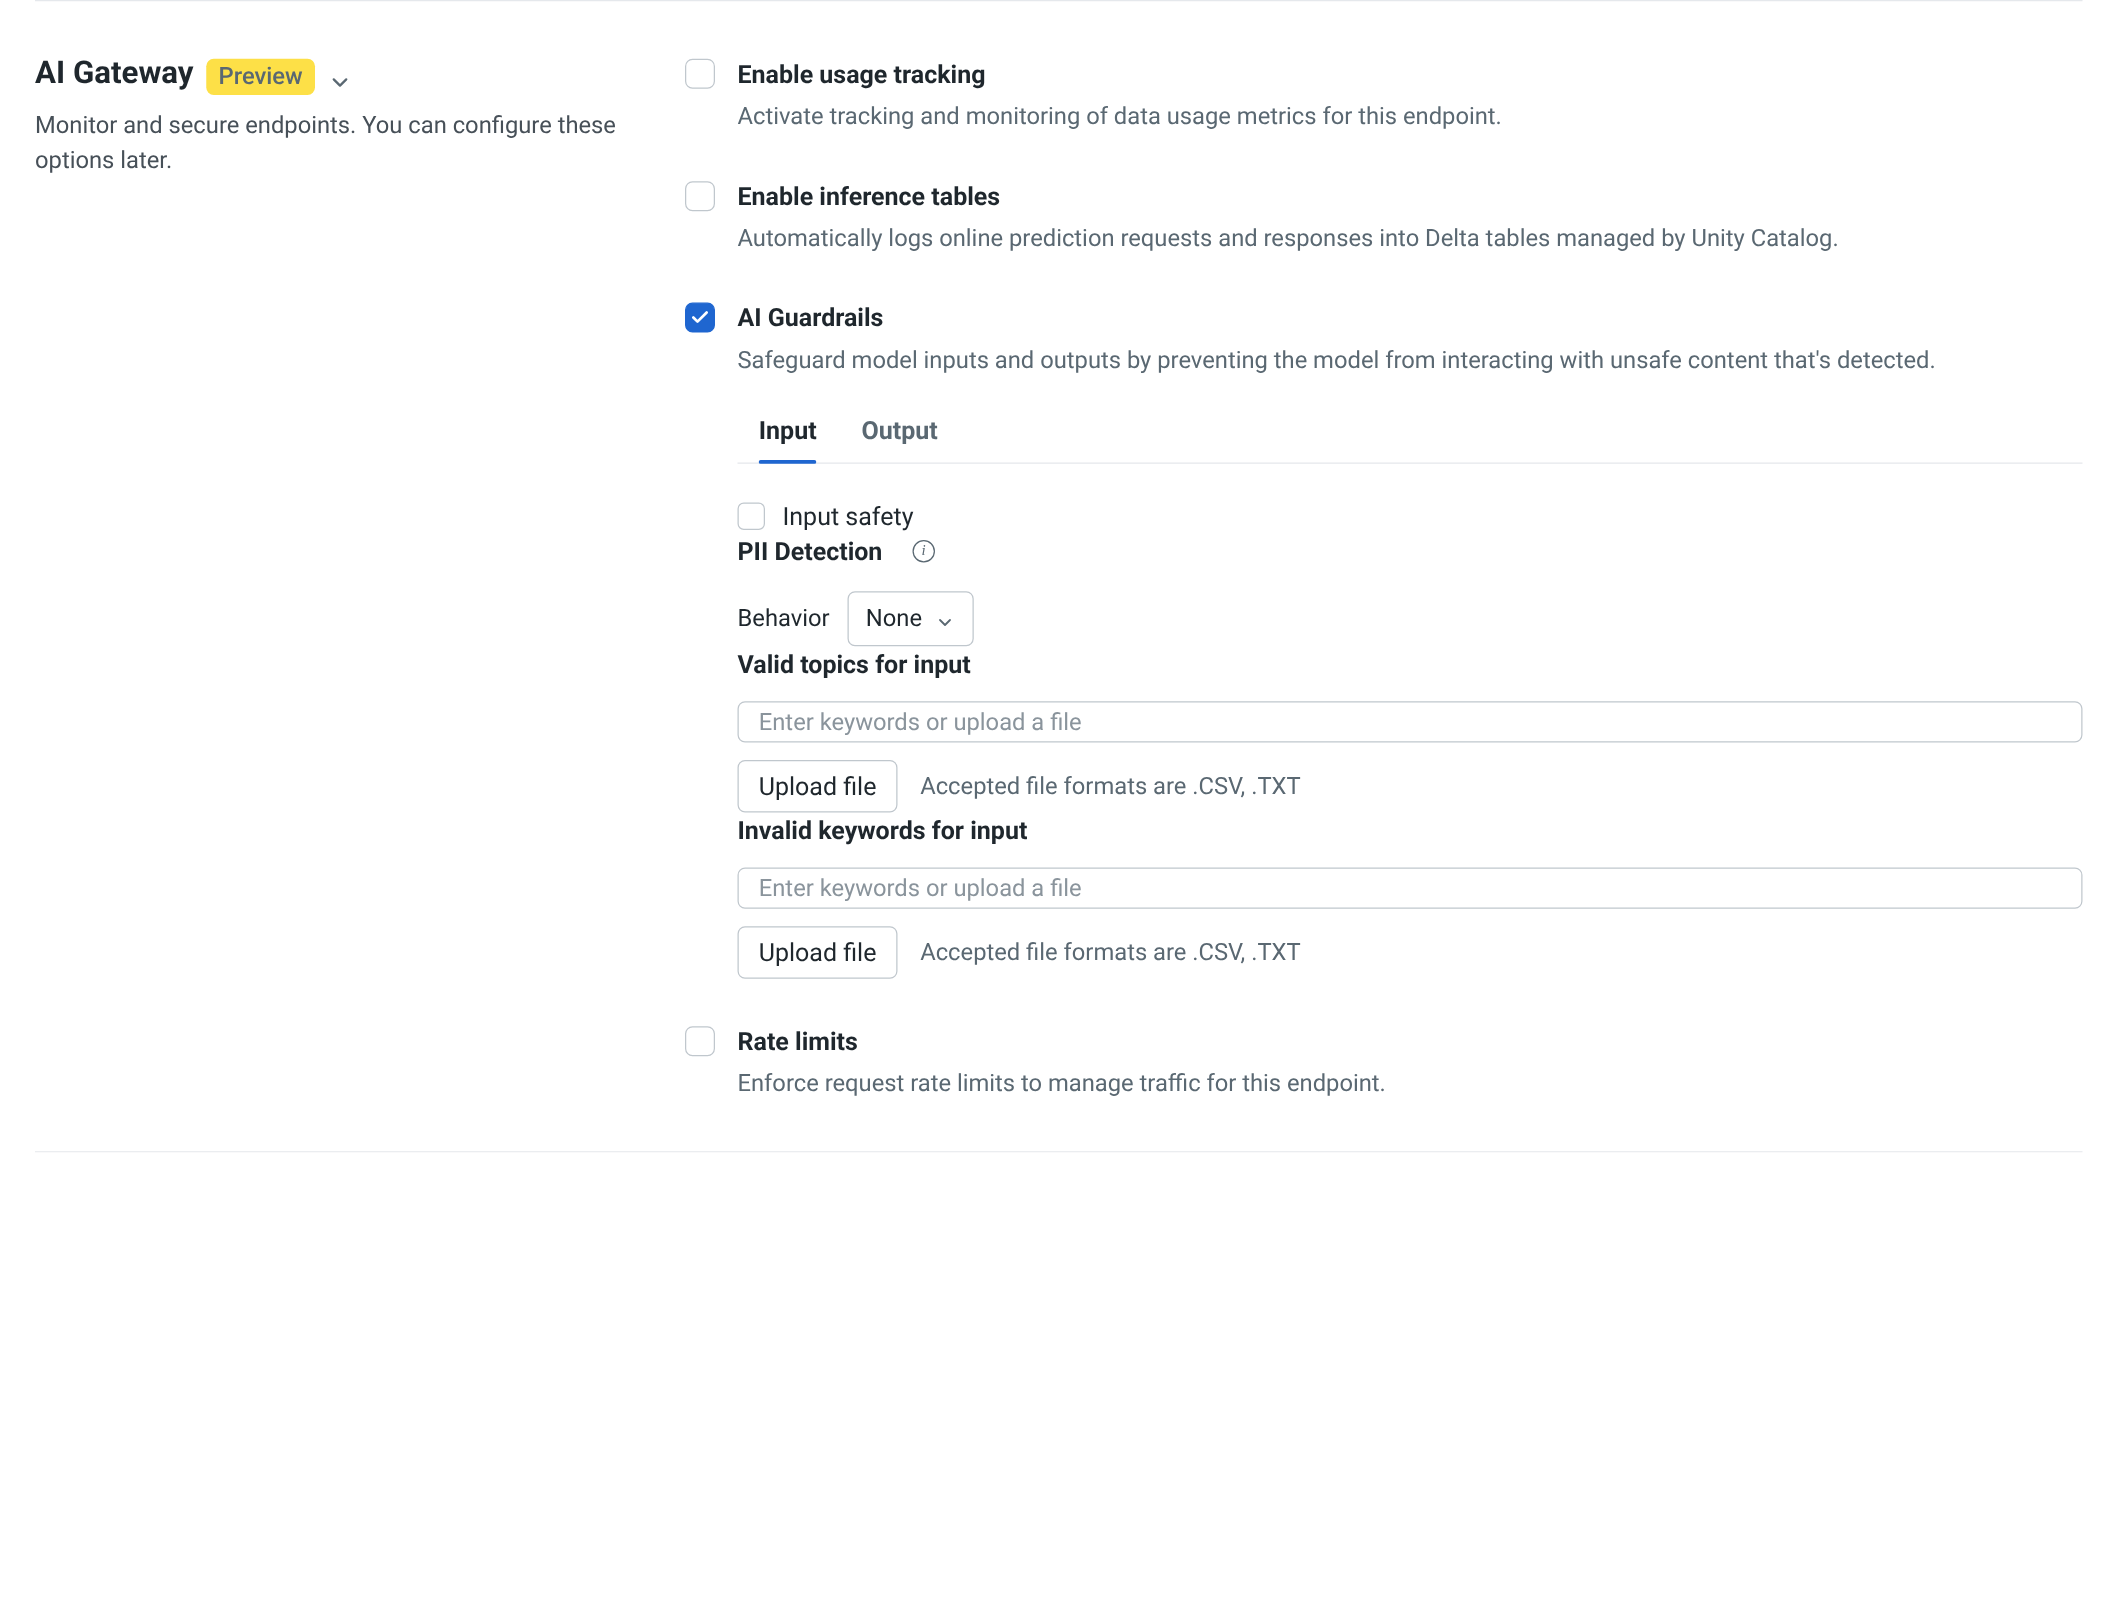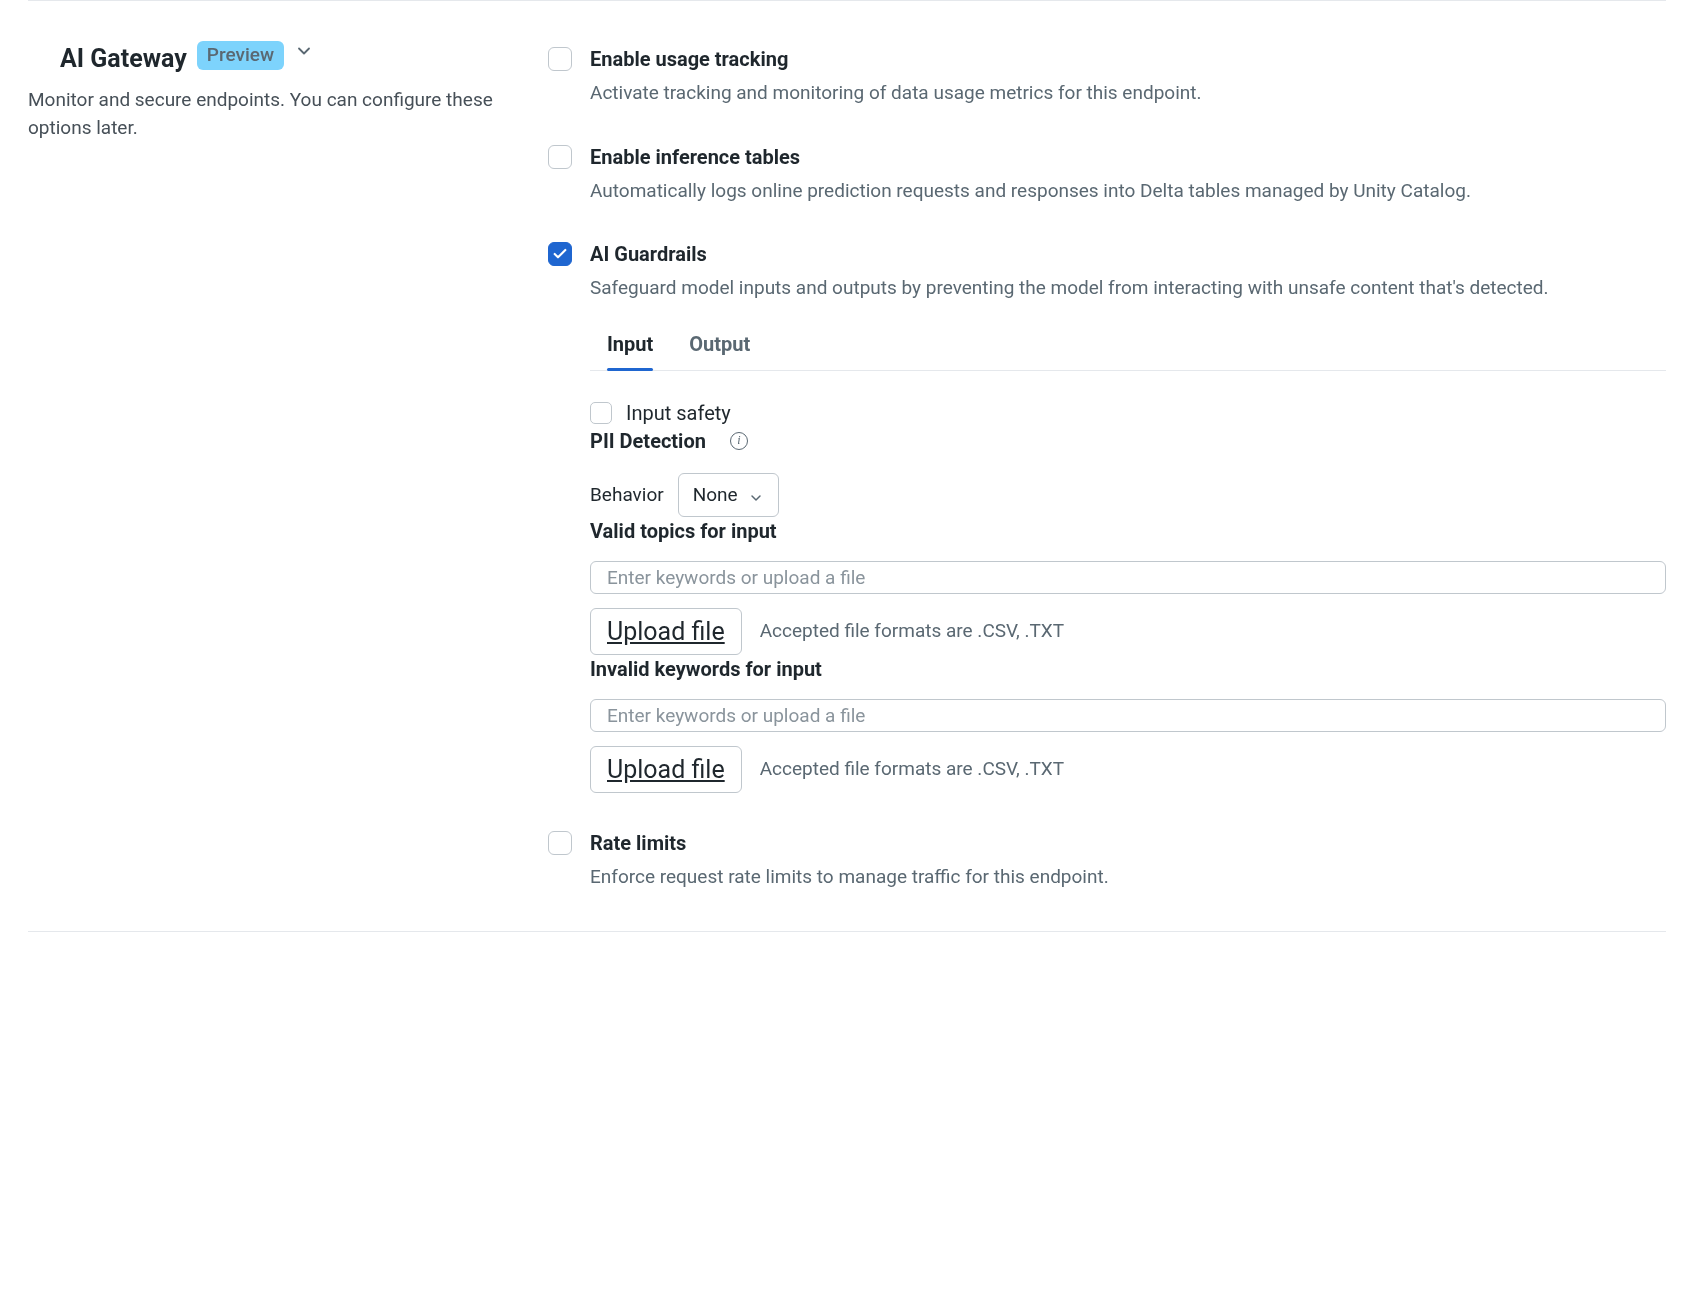--- a/index.html
+++ b/index.html
@@ -30,31 +30,30 @@
   .left {
     width: 480px;
     flex-shrink: 0;
   }
   .right {
     flex: 1;
     padding-top: 4px;
   }
   .section-title-row {
     display: flex;
-    align-items: flex-start;
+    align-items: flex-end;
     gap: 10px;
-    margin-left: 32px;
   }
   .section-title {
     font-size: 25px;
     font-weight: 700;
     color: #1f272d;
   }
   .badge {
-    background: #7dd3fc;
+    background: #fde047;
     color: #5a6872;
     font-size: 19px;
     font-weight: 500;
     padding: 1px 10px;
     border-radius: 6px;
   }
   .chev-down {
     width: 20px;
     height: 20px;
     color: #5a6872;
@@ -209,25 +208,24 @@
     display: flex;
     align-items: center;
     gap: 18px;
     margin-top: 14px;
   }
   .btn {
     border: 1px solid #c0c7cd;
     background: #fff;
     border-radius: 6px;
     padding: 8px 16px;
-    font-size: 25px;
+    font-size: 20px;
     color: #1f272d;
     cursor: pointer;
     font-family: inherit;
-    text-decoration: underline;
   }
   .hint {
     color: #5a6872;
     font-size: 19px;
   }
 </style>
 </head>
 <body>
 
 <div class="page">

